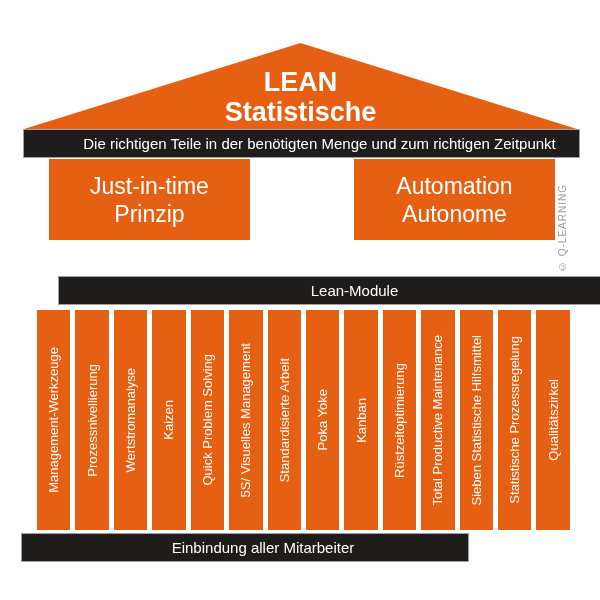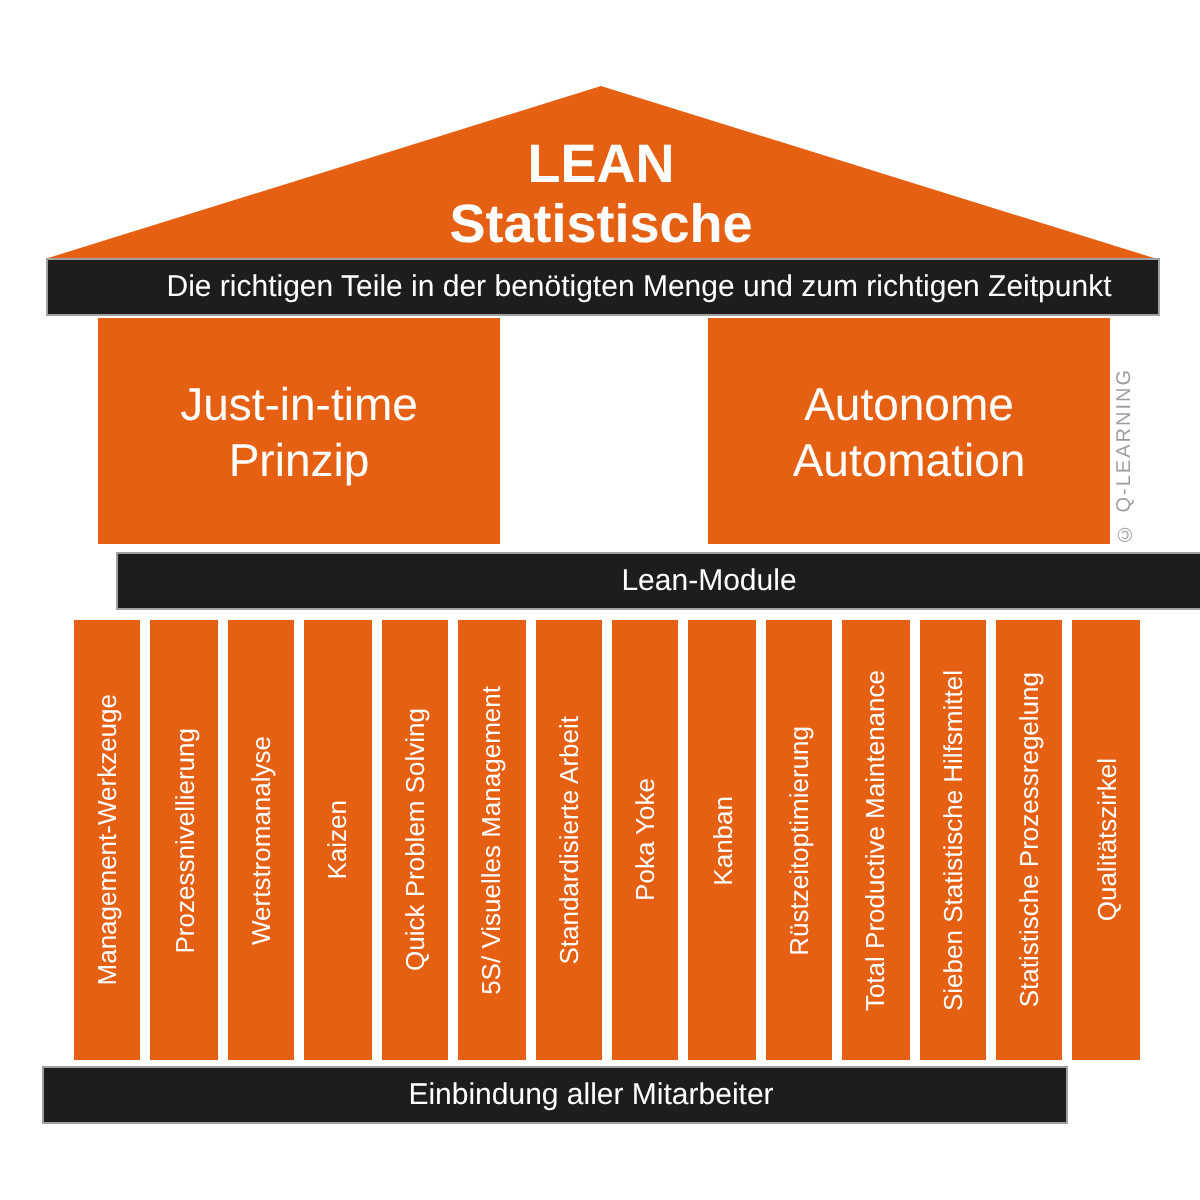--- a/index.html
+++ b/index.html
@@ -16,23 +16,23 @@
     padding-bottom:2px; box-sizing:border-box;
   }
   .banner {
     position:absolute; left:23px; width:557px; height:29px;
     background:var(--dark,#1F1D1B); border:1px solid #a0a0a0; box-sizing:border-box;
     color:#fff; display:flex; align-items:center; justify-content:center;
     font-size:15px; white-space:nowrap;padding-left:36px;
   }
   .banner.top  { top:129px; }
   .banner.mid  { top:276px;margin-left:35px; }
-  .banner.base { top:533px; left:21px; width:513px; }
+  .banner.base { top:533px; left:21px; width:448px; }
   .pbox {
-    position:absolute; top:159px; height:113px; background:var(--orange,#E66013);
+    position:absolute; top:159px; height:81px; background:var(--orange,#E66013);
     color:#fff; display:flex; flex-direction:column; justify-content:center; align-items:center;
     font-size:23px; line-height:28px; text-align:center;
   }
   .pbox.left  { left:49px;  width:201px; }
   .pbox.right { left:354px; width:201px; }
   .vtext { writing-mode:vertical-rl; transform:rotate(180deg); white-space:nowrap; }
   .copyright {
     position:absolute; left:555px; top:184px; height:88px; width:14px;
     display:flex; align-items:center; justify-content:center;
   }
@@ -60,22 +60,22 @@
   <div class="banner top">
     <span>Die richtigen Teile in der benötigten Menge und zum richtigen Zeitpunkt</span>
   </div>
 
   <div class="pbox left">
     <span>Just-in-time</span>
     <span>Prinzip</span>
   </div>
 
   <div class="pbox right">
+    <span>Automation</span>
     <span>Autonome</span>
-    <span>Automation</span>
   </div>
 
   <div class="copyright">
     <span class="vtext">© Q-LEARNING</span>
   </div>
 
   <div class="banner mid">
     <span>Lean-Module</span>
   </div>
 

